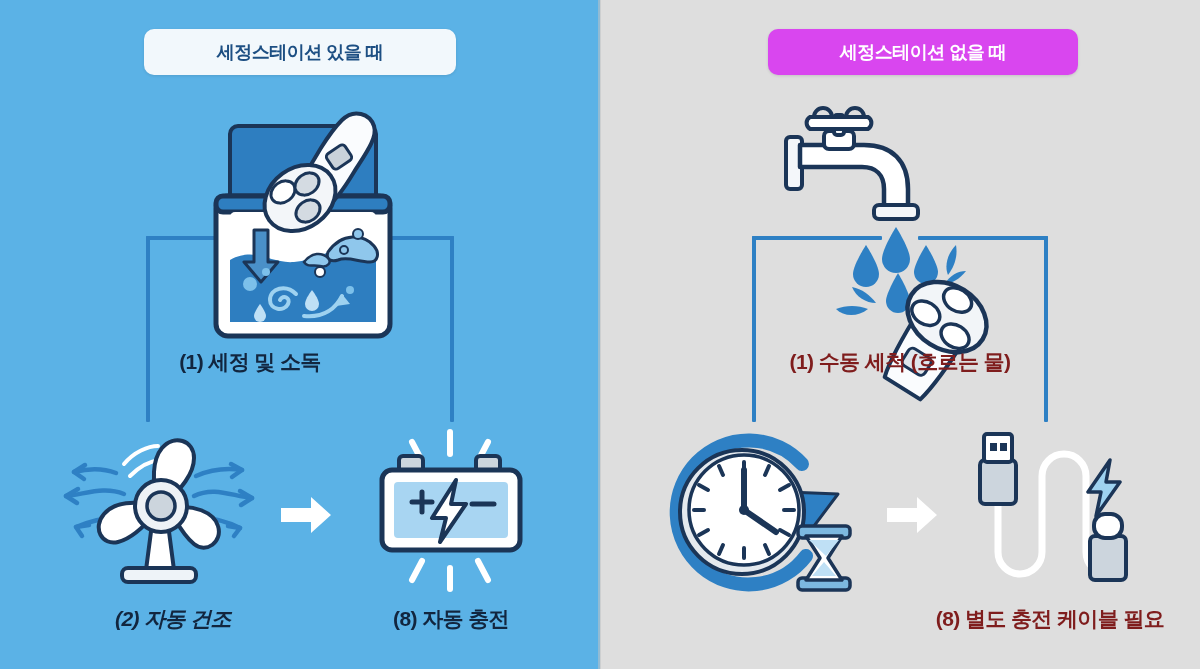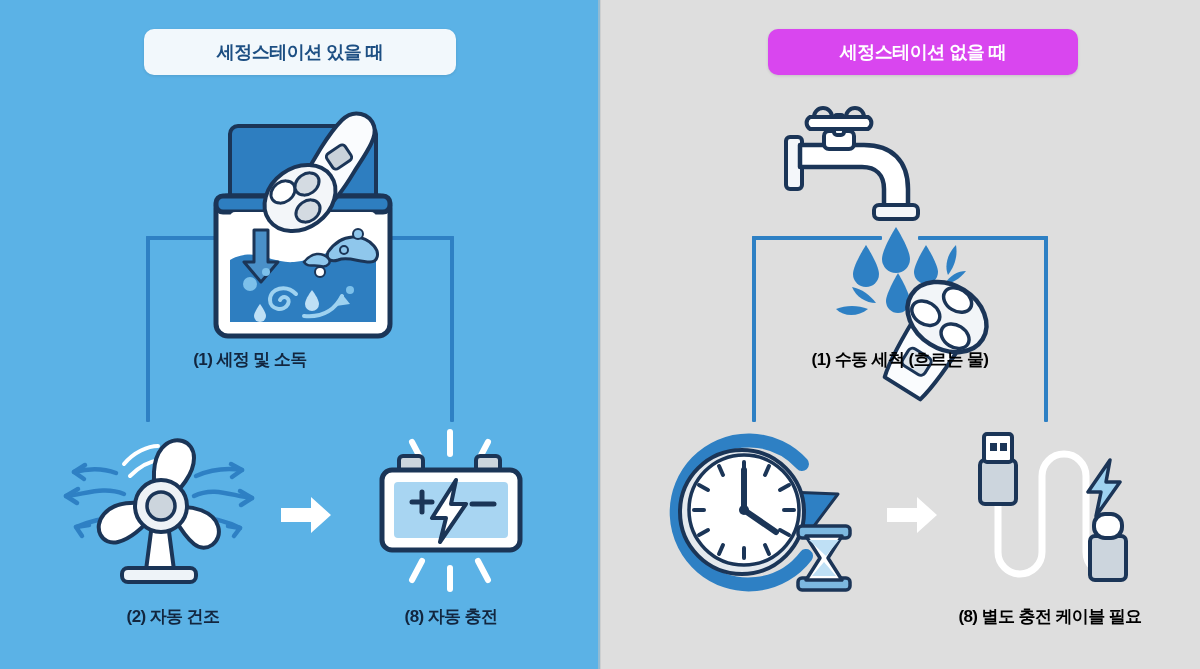--- a/index.html
+++ b/index.html
@@ -36,25 +36,25 @@
 
   
   .bracket{position:absolute;}
   .bracket .seg{position:absolute;background:#2e80c4;border-radius:1px;}
   .bk-h{height:4px;}
   .bk-v{width:4px;}
 
   
   .caption{
     position:absolute;text-align:center;
-    font-size:17px;font-weight:bold;letter-spacing:-0.6px;
+    font-size:21px;font-weight:bold;letter-spacing:-0.6px;
     white-space:nowrap;
   }
   .cap-left{color:#12263f;}
-  .cap-right{color:#000000;text-align:center;}
+  .cap-right{color:#7f1d1d;text-align:center;}
 
   
   .flow-arrow{position:absolute;width:52px;height:40px;}
 
   
   .icon{position:absolute;}
   svg{display:block;overflow:visible;}
 </style>
 </head>
 <body>
@@ -145,21 +145,21 @@
 
         <path d="M110 76 C104 58 104 36 114 24 C126 10 146 16 146 34 C146 50 132 66 120 76 Z" fill="#ffffff" stroke="#1b3557" stroke-width="4" stroke-linejoin="round"></path>
         <path d="M106 82 C88 76 66 78 56 90 C44 104 54 122 70 118 C86 114 100 98 108 88 Z" fill="#ffffff" stroke="#1b3557" stroke-width="4" stroke-linejoin="round"></path>
         <path d="M126 84 C144 80 166 88 170 102 C175 118 158 130 146 120 C134 110 128 96 124 90 Z" fill="#ffffff" stroke="#1b3557" stroke-width="4" stroke-linejoin="round"></path>
 
         <circle cx="113" cy="82" r="26" fill="#eef2f6" stroke="#1b3557" stroke-width="4"></circle>
         <circle cx="113" cy="82" r="14" fill="#ccd5dd" stroke="#1b3557" stroke-width="3.5"></circle>
       </svg>
     </div>
 
-    <div class="caption cap-left" style="left:48px;top:605px;width:250px;">(2) 자동 건조</div>
+    <div class="caption cap-left" style="left:48px;top:605px;width:250px;font-style:italic;">(2) 자동 건조</div>
 
     <div class="flow-arrow" style="left:281px;top:495px;">
       <svg width="52" height="40" viewBox="0 0 52 40">
         <path d="M0 13 L30 13 L30 2 L50 20 L30 38 L30 27 L0 27 Z" fill="#ffffff"></path>
       </svg>
     </div>
 
     <div class="icon" style="left:366px;top:428px;">
       <svg width="170" height="165" viewBox="0 0 170 165">
 

